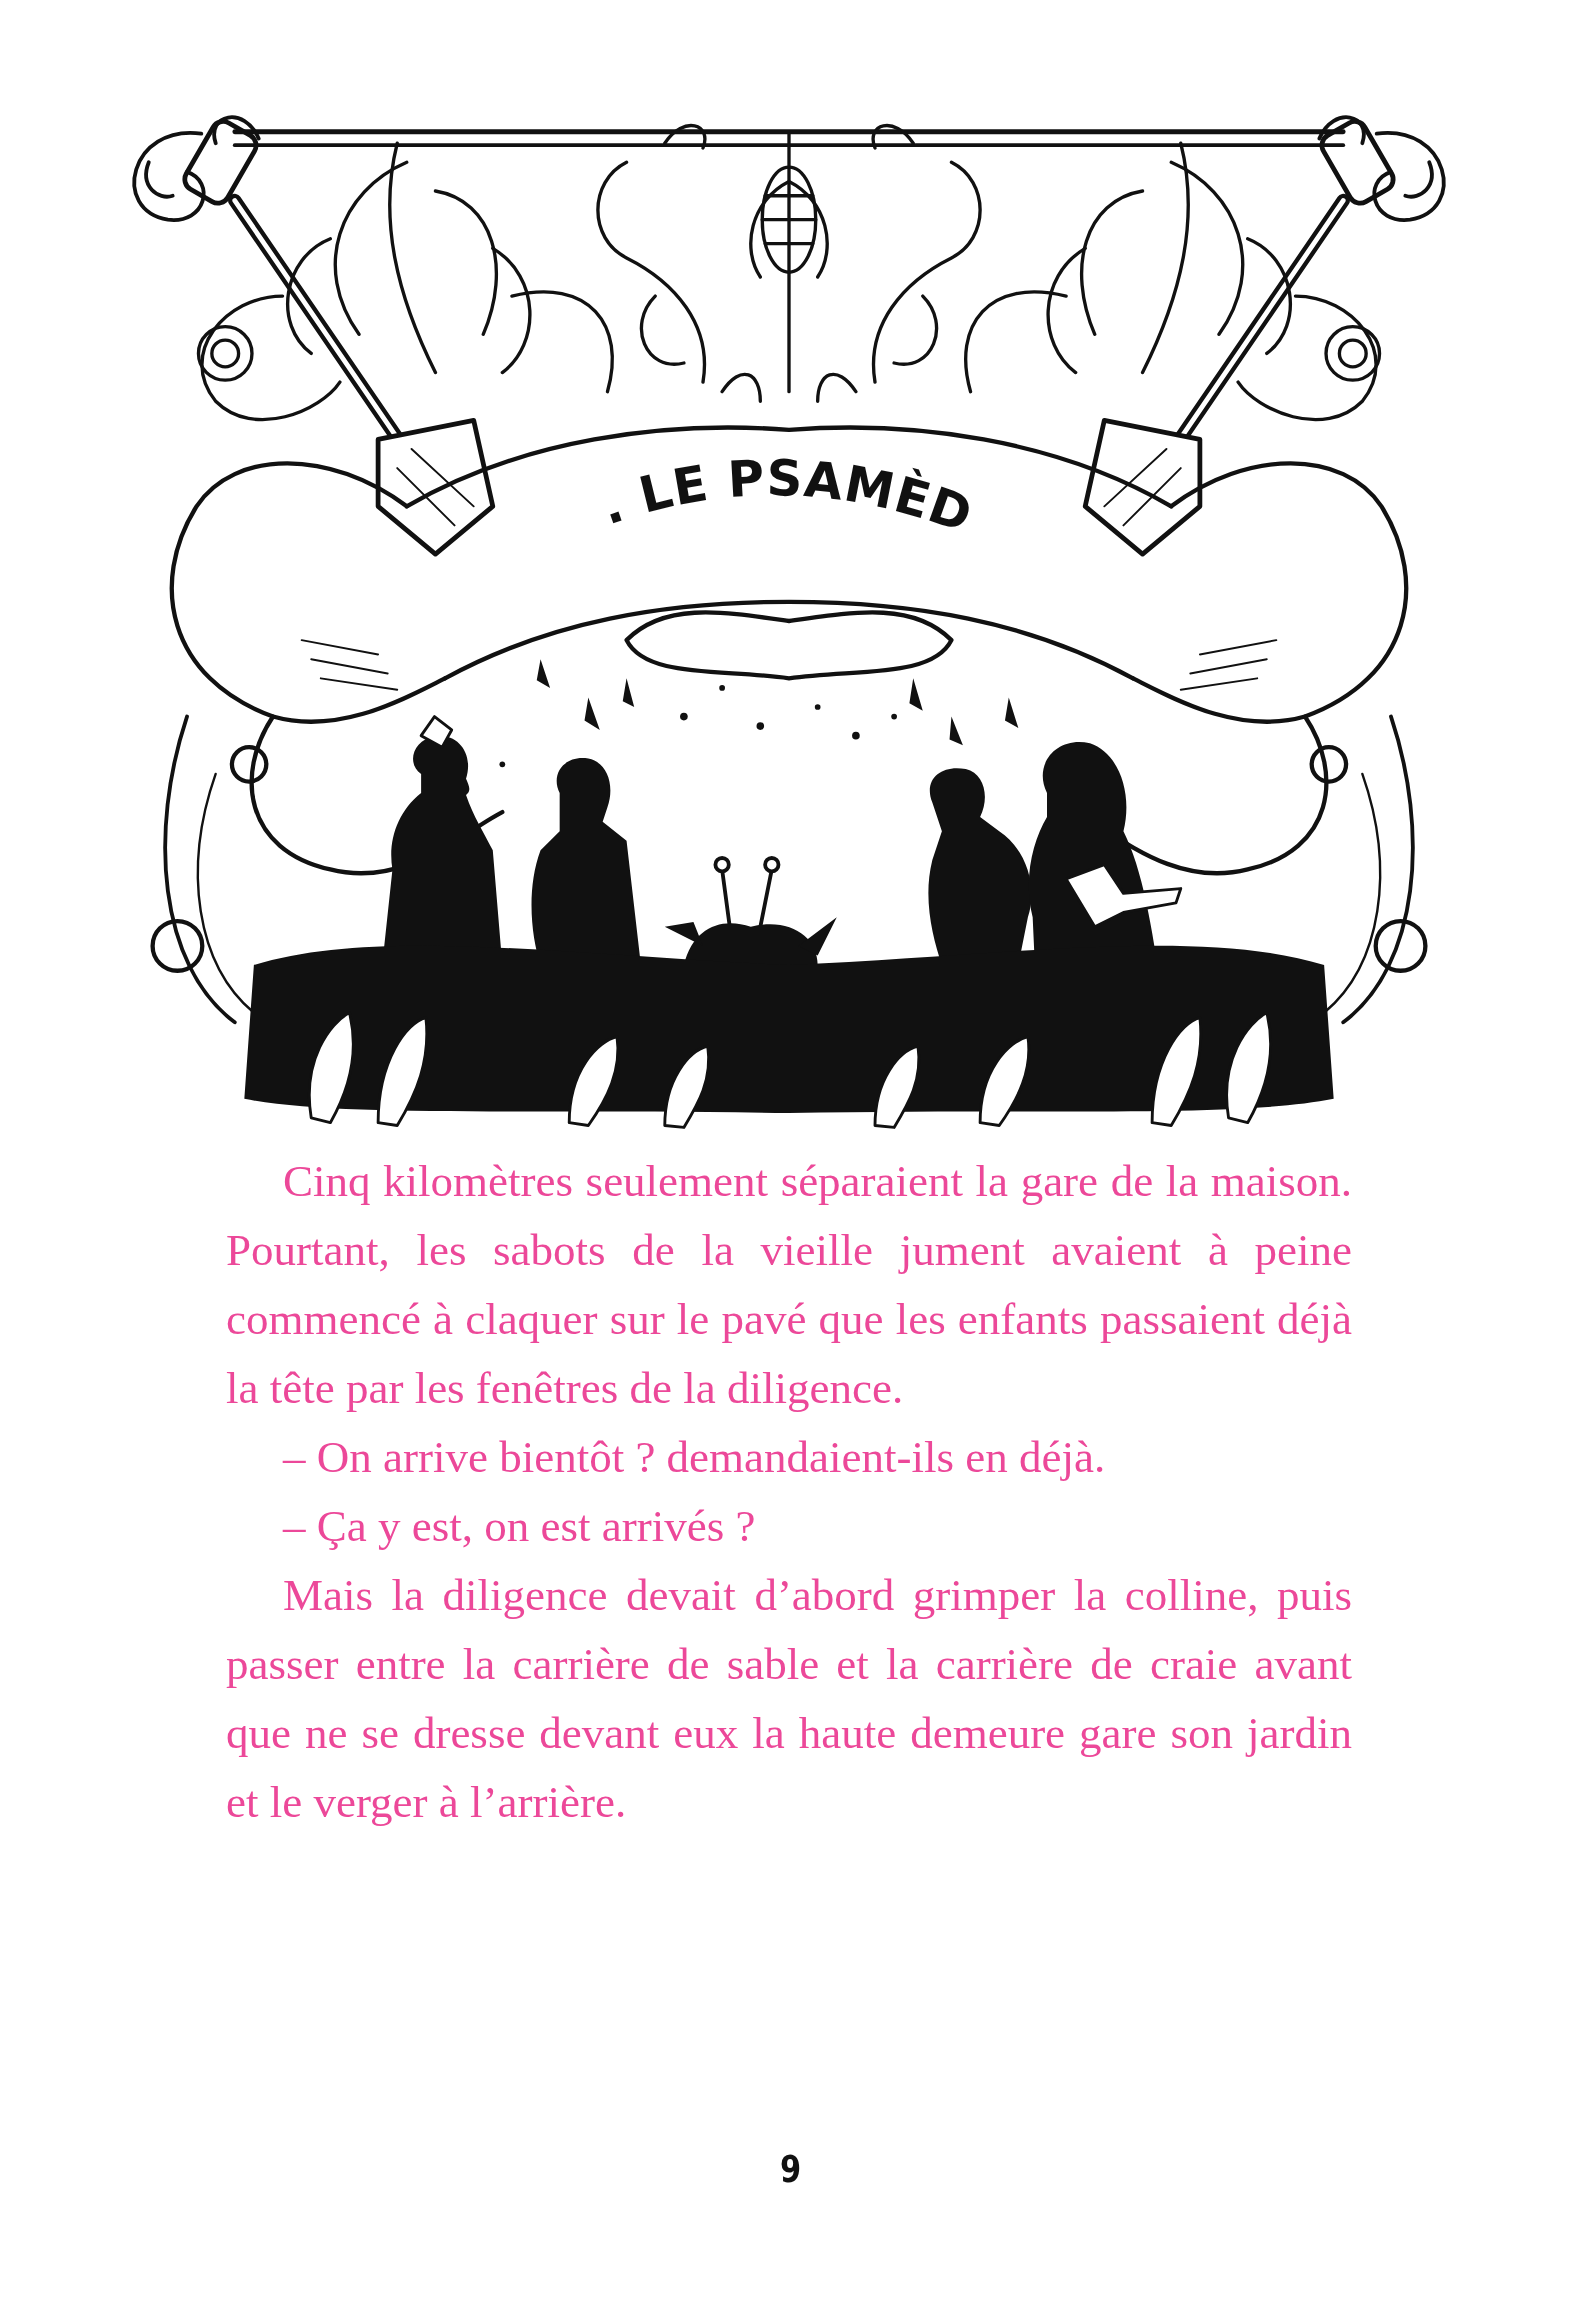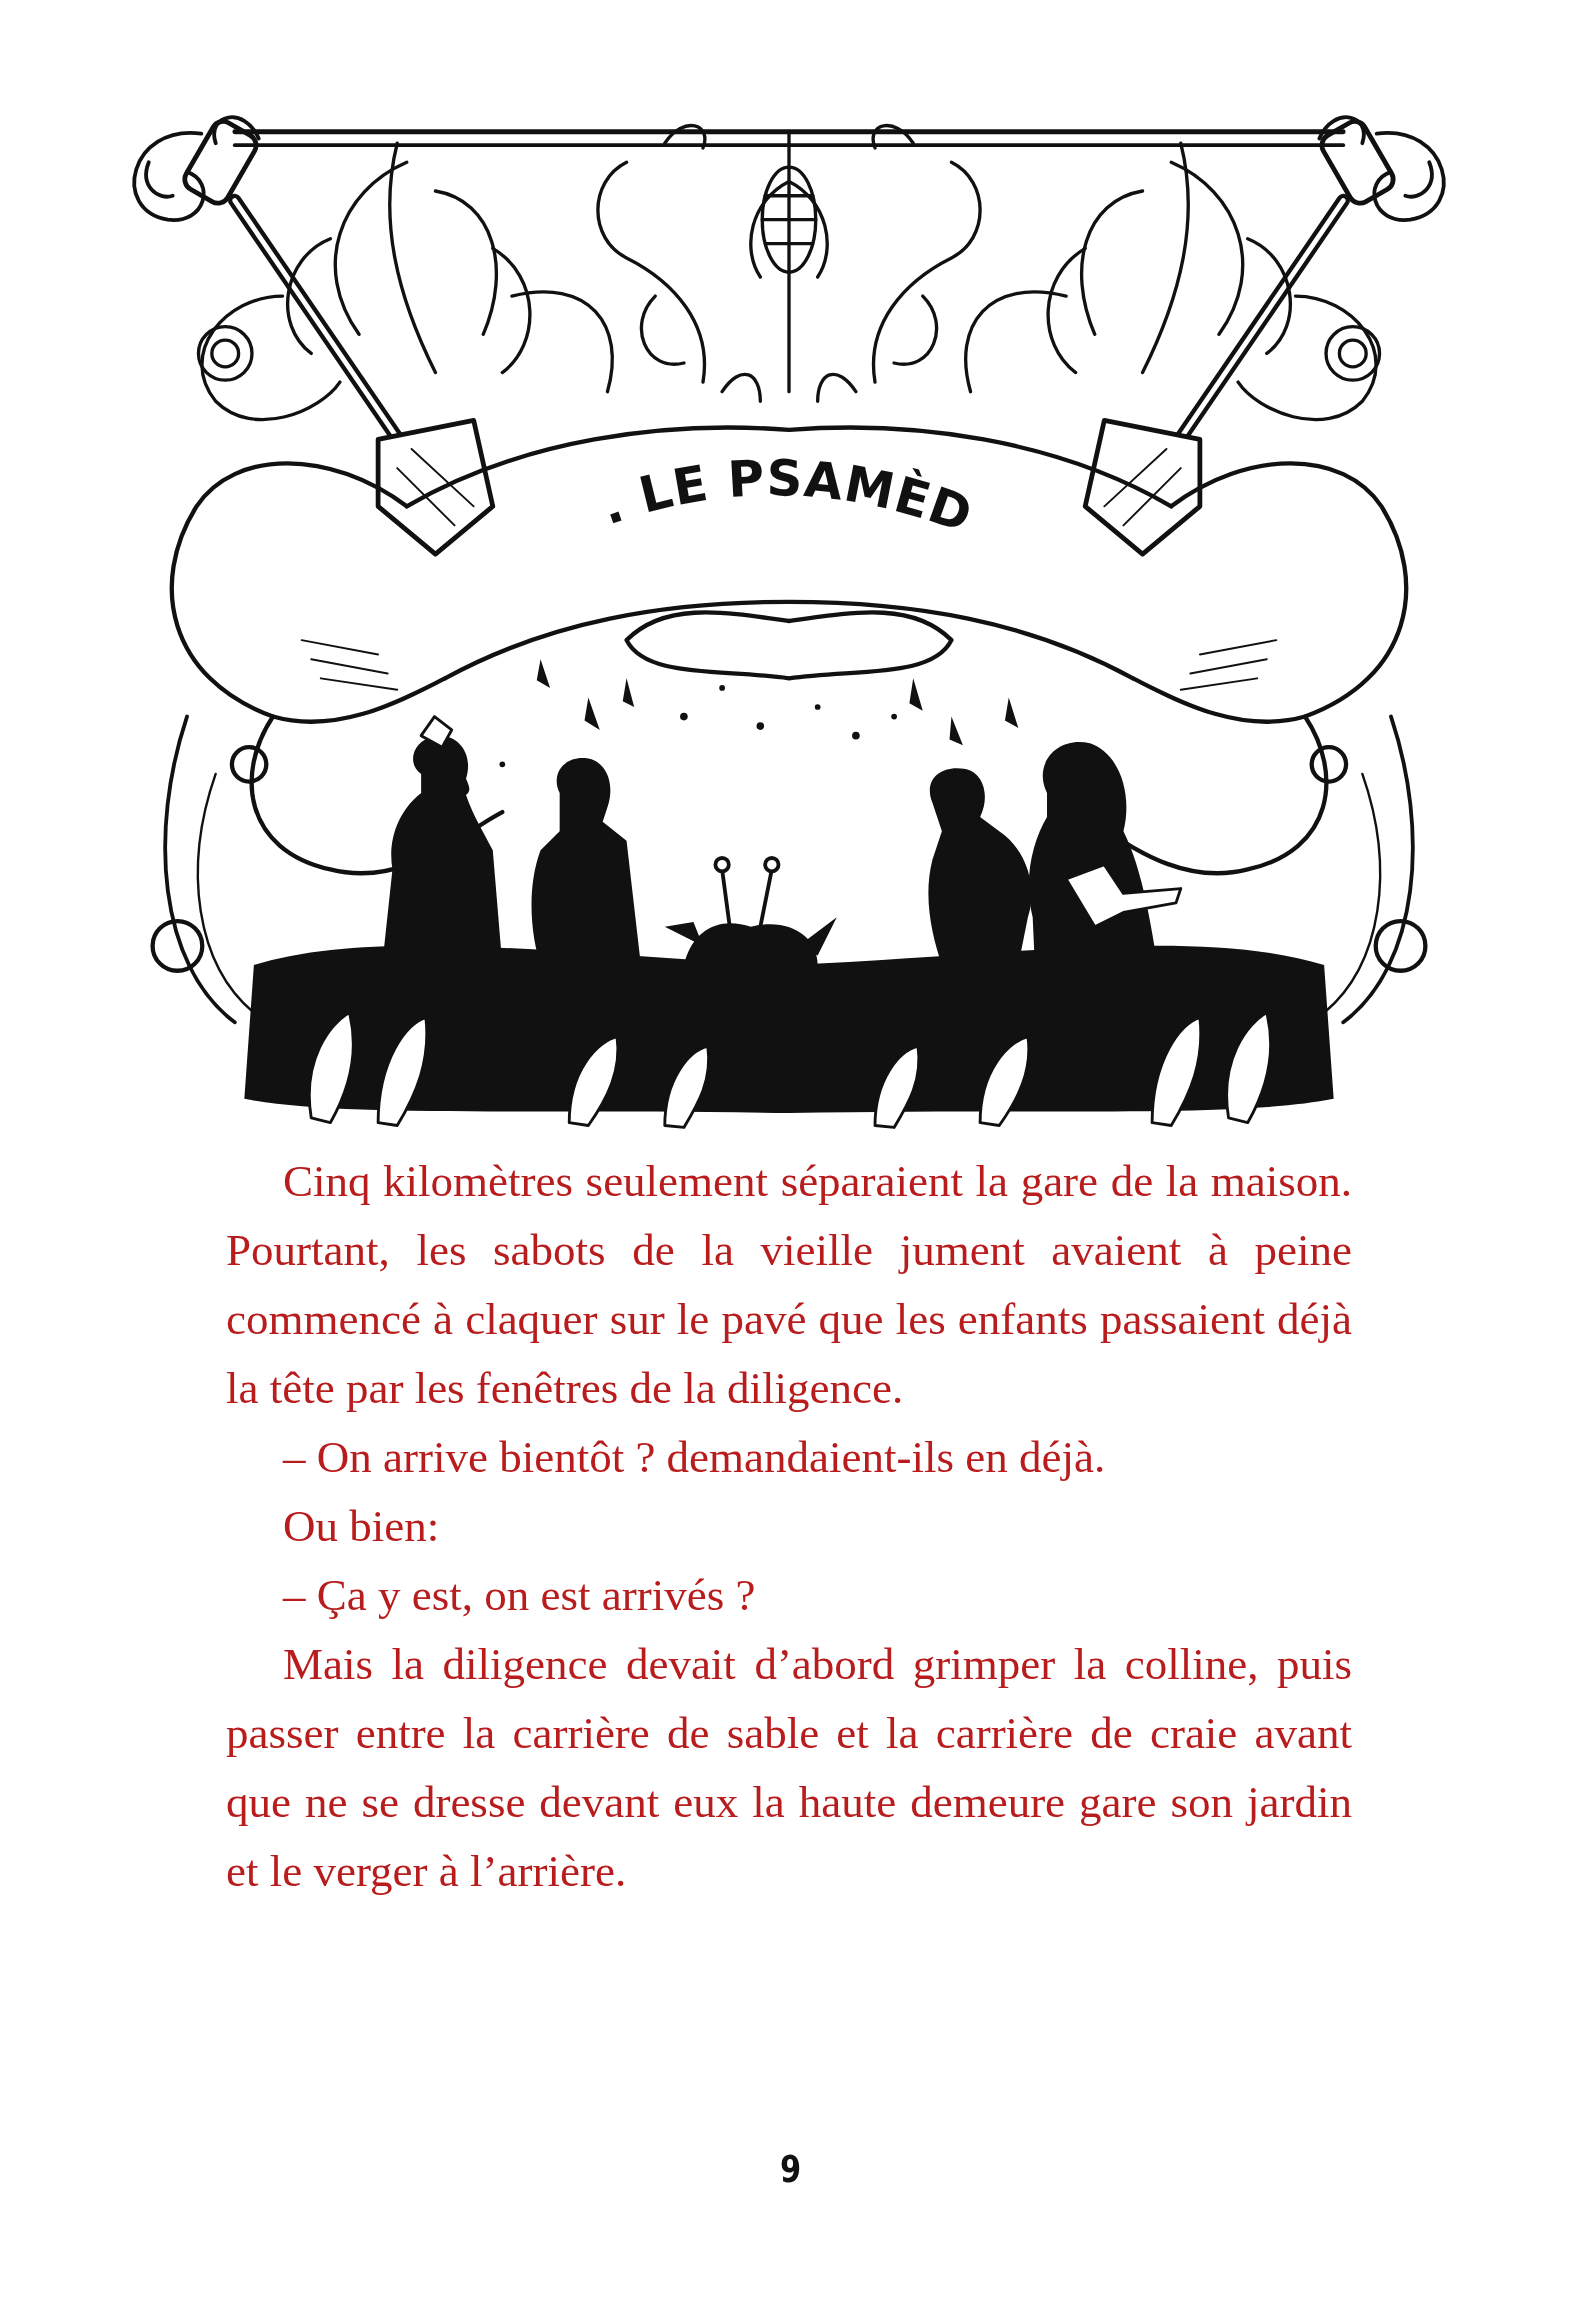--- a/index.html
+++ b/index.html
@@ -9,21 +9,21 @@
     .illustration svg { width: 100%; height: 100%; display: block; }
     .chapter-title-svg text {
       font-family: "DejaVu Sans", sans-serif;
       font-weight: bold;
       font-size: 52px;
       letter-spacing: 1px;
     }
     .body-text {
       position: absolute; left: 226px; top: 1147px; width: 1126px;
       font-family: "Liberation Serif", "DejaVu Serif", serif;
-      font-size: 45px; line-height: 69px; color: #b91c1c;
+      font-size: 45px; line-height: 69px; color: #ec4899;
     }
     .body-text p { margin: 0; text-align: justify; text-align-last: left; }
     .body-text p.indent { text-indent: 57px; }
     .page-number {
       position: absolute; left: 0; width: 1581px; top: 2147px; text-align: center;
       font-family: "DejaVu Sans", sans-serif; font-weight: bold; font-size: 38px; color: #111;
       transform: scaleX(0.8);
     }
   </style>
 </head>
@@ -168,20 +168,19 @@
           <path d="M1110 1065 C1110 1000 1140 960 1160 955 C1165 1000 1150 1035 1130 1068 Z"></path>
           <path d="M1190 1060 C1180 1000 1210 960 1230 950 C1240 990 1230 1030 1210 1065 Z"></path>
         </g>
       </g>
     </svg>
   </div>
 
   <div class="body-text">
     <p class="indent">Cinq kilomètres seulement séparaient la gare de la maison. Pourtant, les sabots de la vieille jument avaient à peine commencé à claquer sur le pavé que les enfants passaient déjà la tête par les fenêtres de la diligence.</p>
     <p class="indent">– On arrive bientôt ? demandaient-ils en déjà.</p>
-    <p class="indent">Ou bien:</p>
     <p class="indent">– Ça y est, on est arrivés ?</p>
     <p class="indent">Mais la diligence devait d’abord grimper la colline, puis passer entre la carrière de sable et la carrière de craie avant que ne se dresse devant eux la haute demeure gare son jardin et le verger à l’arrière.</p>
   </div>
 
   <div class="page-number">9</div>
 </div>
 
 
 </body></html>

